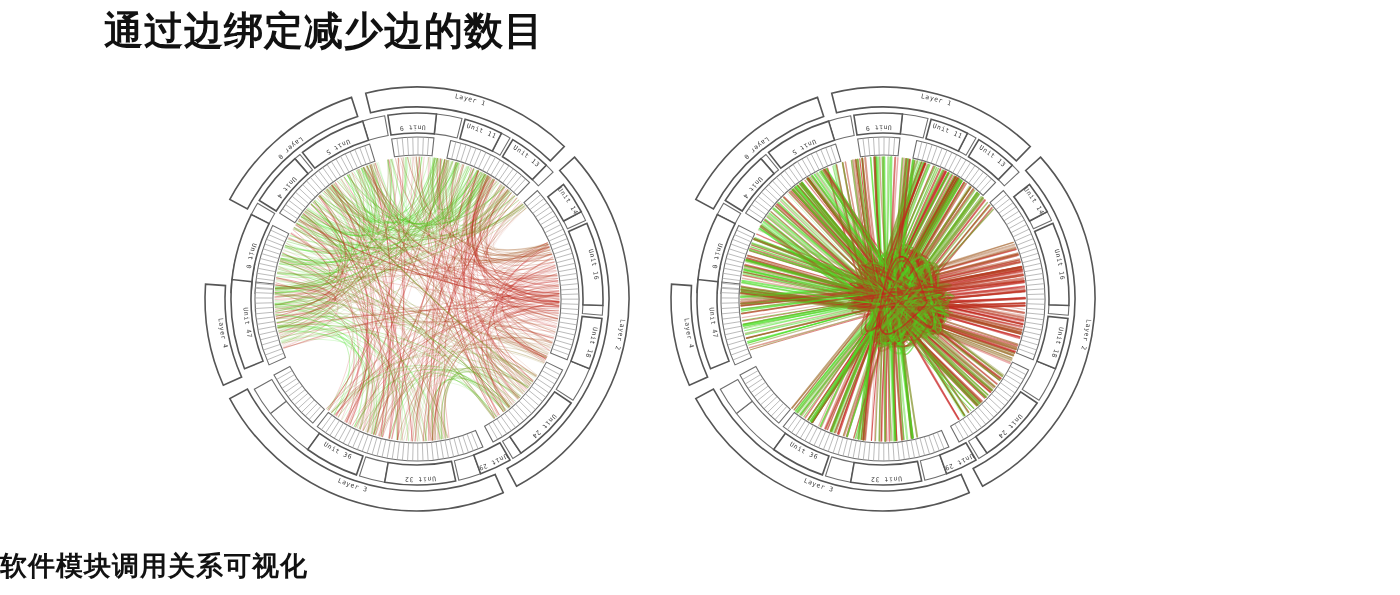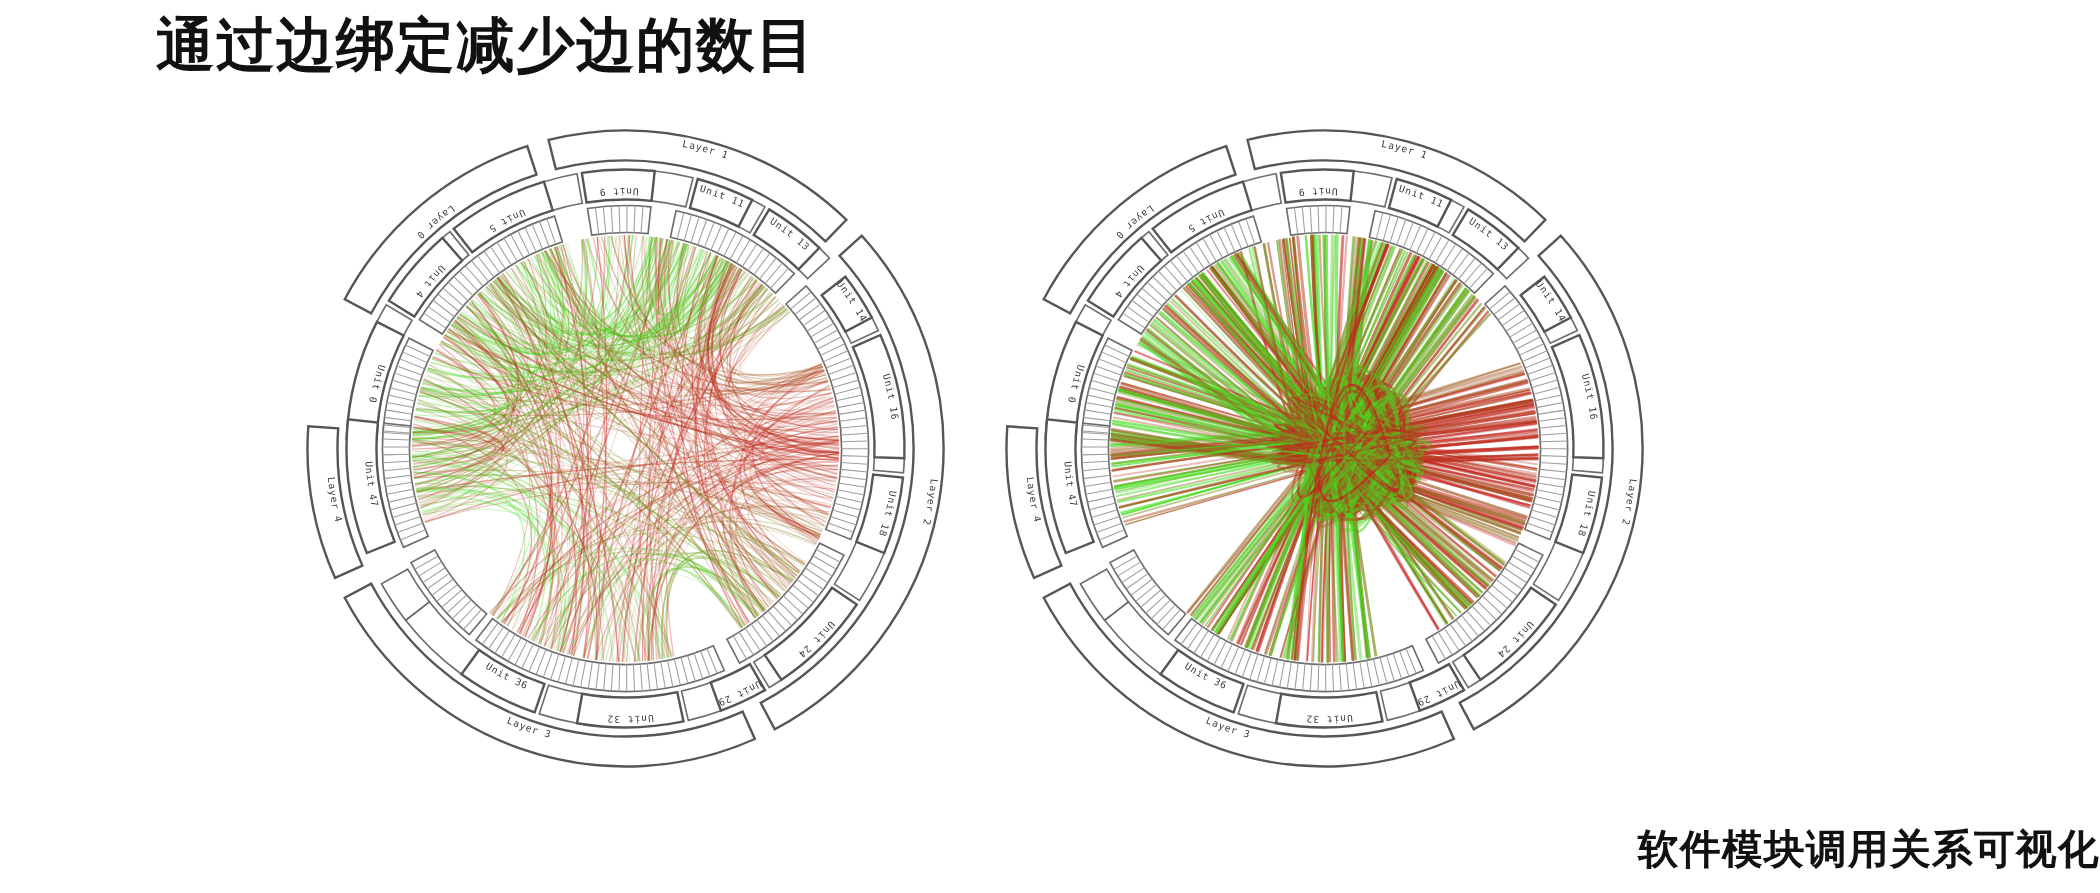--- a/index.html
+++ b/index.html
@@ -24,21 +24,21 @@
     letter-spacing: 1px;
     line-height: 1.2;
     white-space: nowrap;
     margin-left: 20px;
   }
   #slide-caption {
     position: absolute;
     left: 0;
     right: 0;
     top: 548px;
-    text-align: right;
+    text-align: left;
     font-size: 27px;
     font-weight: bold;
     color: #111111;
     letter-spacing: 1px;
     white-space: nowrap;
   }
   .viz-wrap {
     position: absolute;
     top: 78px;
   }

